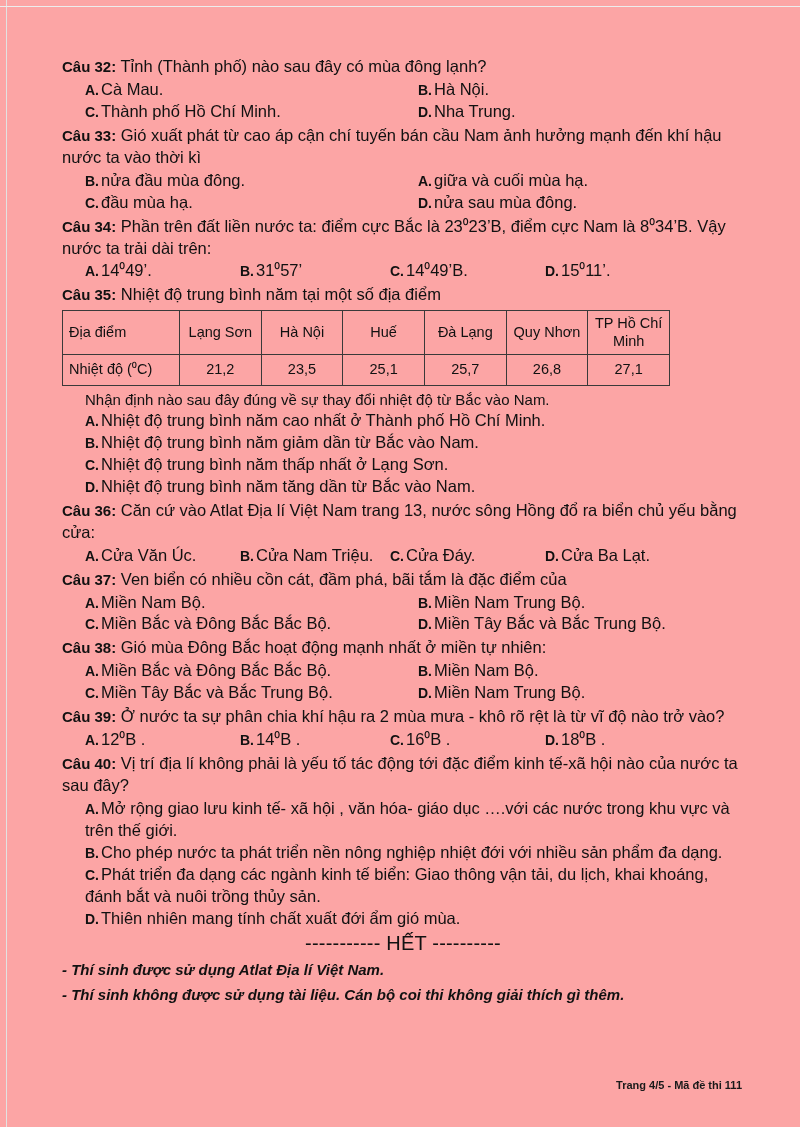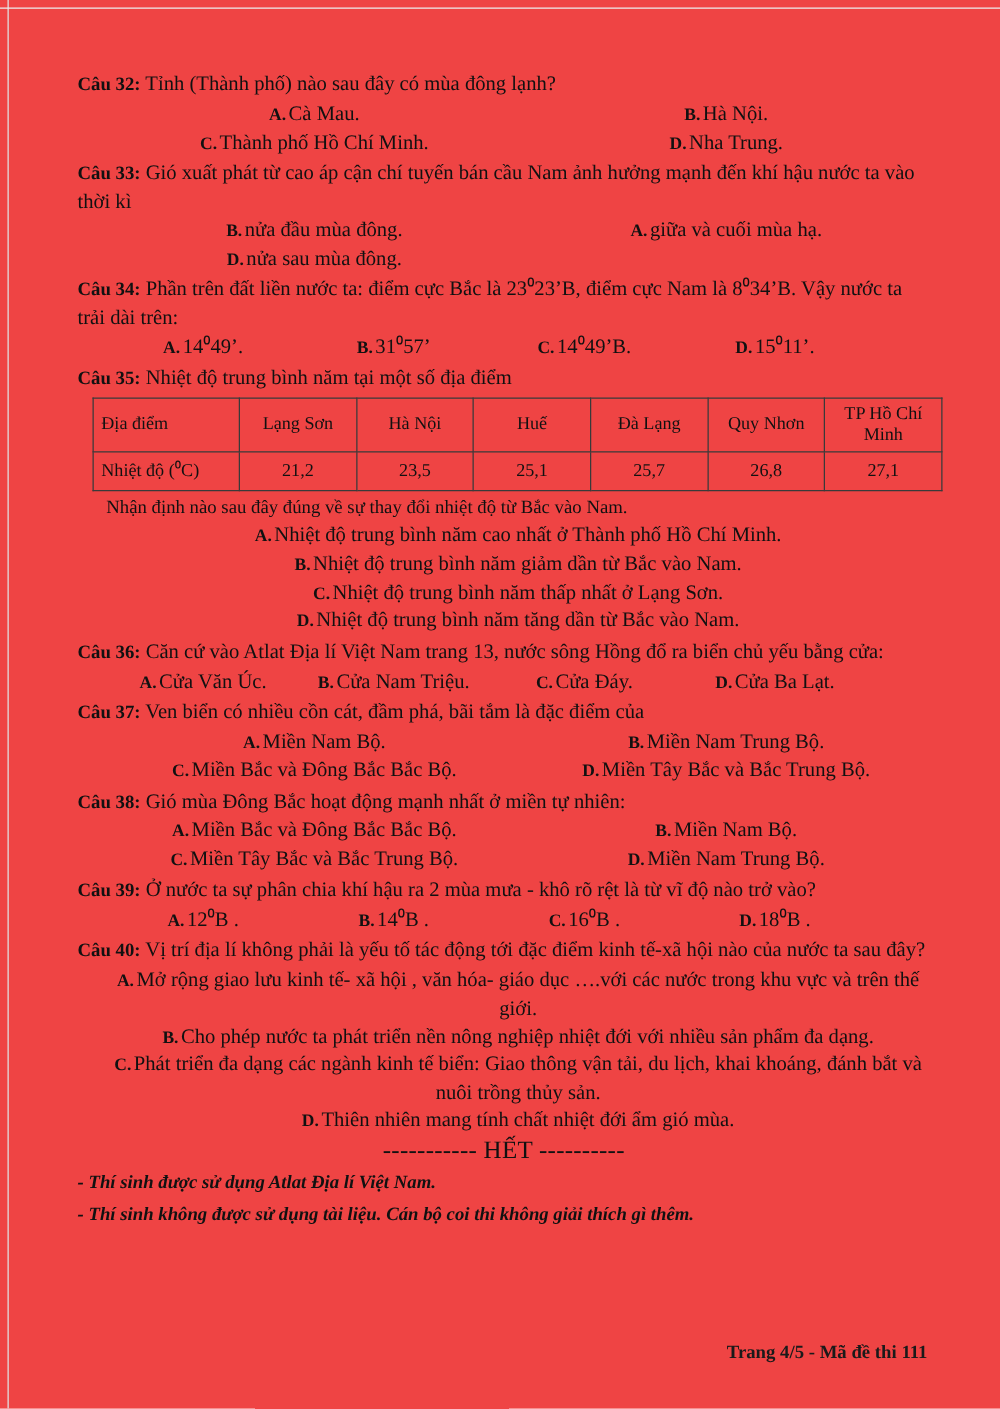--- a/index.html
+++ b/index.html
@@ -4,24 +4,24 @@
 <style>
   html, body {
     margin: 0;
     padding: 0;
     background: #ffffff;
   }
   .page {
     position: relative;
     width: 800px;
     height: 1127px;
-    background: #ef4444;
+    background: #fca5a5;
     box-sizing: border-box;
     overflow: hidden;
-    font-family: Liberation Serif, serif;
+    font-family: Liberation Sans, sans-serif;
     color: #111111;
   }
   
   .scan-edge-left {
     position: absolute;
     left: 6px; top: 0; bottom: 0;
     width: 1px;
     background: #e2e2e2;
   }
   .scan-edge-top {
@@ -53,21 +53,20 @@
   }
   .q-stem-text { }
 
   .opts { margin: 0; padding: 0; }
 
   .opt-row {
     display: flex;
     line-height: 1.33;
     font-size: 16.5px;
     margin: 0;
-    text-align: center;
   }
   .opt {
     display: block;
     white-space: nowrap;
   }
   .opt-letter {
     font-weight: bold;
     font-size: 14px;
     margin-right: 2px;
   }
@@ -88,22 +87,22 @@
   .para-indent {
     font-size: 15px;
     line-height: 1.33;
     padding-left: 23px;
     margin: 0;
   }
 
   
   .temp-table {
     border-collapse: collapse;
-    margin: 4px 0 4px 12px;
-    width: 680px;
+    margin: 4px 0 4px 0;
+    width: 608px;
     table-layout: fixed;
   }
   .temp-table td {
     border: 1px solid #3a3a3a;
     font-size: 14.5px;
     line-height: 1.2;
     padding: 4px 6px;
     height: 22px;
   }
   .temp-table .c0 { width: 104px; text-align: left; }
@@ -123,21 +122,21 @@
     font-weight: bold;
     font-size: 15px;
     line-height: 1.45;
     margin: 0 0 4px 0;
   }
 
   .footer {
     position: absolute;
     right: 58px;
     bottom: 36px;
-    font-size: 15px;
+    font-size: 11px;
     font-weight: bold;
     color: #1a1a1a;
   }
 </style>
 </head>
 <body>
 
 <div class="page">
   <div class="scan-edge-left"></div>
   <div class="scan-edge-top"></div>
@@ -165,20 +164,21 @@
       <p class="q-stem">
         <span class="q-label">Câu 33:</span>
         <span class="q-stem-text">Gió xuất phát từ cao áp cận chí tuyến bán cầu Nam ảnh hưởng mạnh đến khí hậu nước ta vào thời kì</span>
       </p>
       <div class="opts">
         <div class="opt-row cols2">
           <span class="opt"><span class="opt-letter">B.</span><span>nửa đầu mùa đông.</span></span>
           <span class="opt"><span class="opt-letter">A.</span><span>giữa và cuối mùa hạ.</span></span>
         </div>
         <div class="opt-row cols2">
+          <span class="opt"><span class="opt-letter">C.</span><span>đầu mùa hạ.</span></span>
           <span class="opt"><span class="opt-letter">D.</span><span>nửa sau mùa đông.</span></span>
         </div>
       </div>
     </div>
 
     <div class="q-block">
       <p class="q-stem">
         <span class="q-label">Câu 34:</span>
         <span class="q-stem-text">Phần trên đất liền nước ta: điểm cực Bắc là 23⁰23’B, điểm cực Nam là 8⁰34’B. Vậy nước ta trải dài trên:</span>
       </p>
@@ -312,21 +312,21 @@
         <div class="opt-row colsfull">
           <span class="opt"><span class="opt-letter">A.</span><span>Mở rộng giao lưu kinh tế- xã hội , văn hóa- giáo dục ….với các nước trong khu vực và trên thế giới.</span></span>
         </div>
         <div class="opt-row colsfull">
           <span class="opt"><span class="opt-letter">B.</span><span>Cho phép nước ta phát triển nền nông nghiệp nhiệt đới với nhiều sản phẩm đa dạng.</span></span>
         </div>
         <div class="opt-row colsfull">
           <span class="opt"><span class="opt-letter">C.</span><span>Phát triển đa dạng các ngành kinh tế biển: Giao thông vận tải, du lịch, khai khoáng, đánh bắt và nuôi trồng thủy sản.</span></span>
         </div>
         <div class="opt-row colsfull">
-          <span class="opt"><span class="opt-letter">D.</span><span>Thiên nhiên mang tính chất nhiệt đới ẩm gió mùa.</span></span>
+          <span class="opt"><span class="opt-letter">D.</span><span>Thiên nhiên mang tính chất xuất đới ẩm gió mùa.</span></span>
         </div>
       </div>
     </div>
 
     <div class="het-line">----------- HẾT ----------</div>
 
     <p class="note">- Thí sinh được sử dụng Atlat Địa lí Việt Nam.</p>
     <p class="note">- Thí sinh không được sử dụng tài liệu. Cán bộ coi thi không giải thích gì thêm.</p>
 
   </div>

